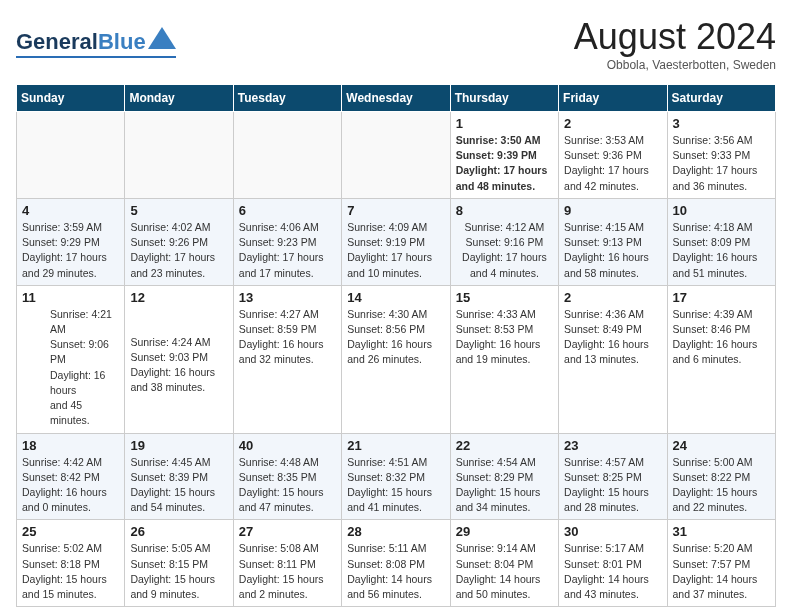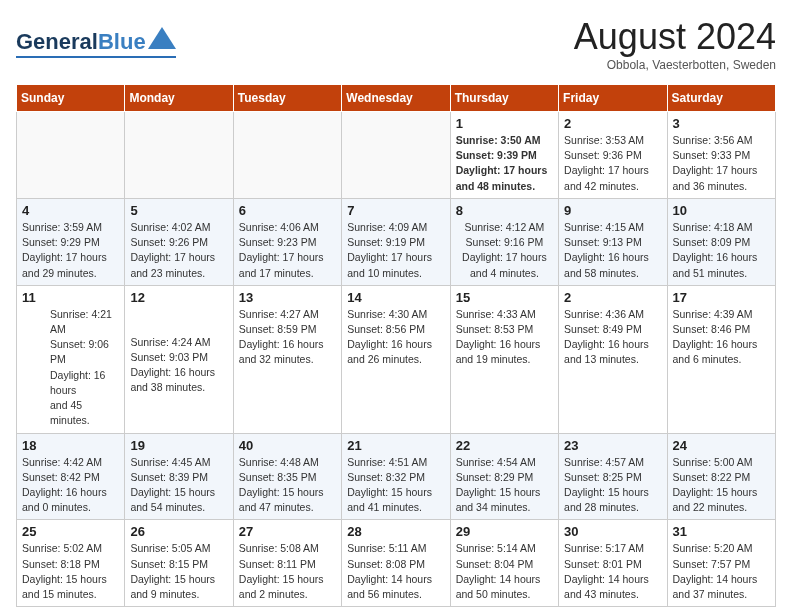--- a/index.html
+++ b/index.html
@@ -41,21 +41,21 @@
     .subtitle {
       font-size: 12px;
       color: #555;
     }
     table {
       width: 100%;
       border-collapse: collapse;
       font-size: 11px;
     }
     thead tr {
-      background: #c2410c;
+      background: #0c4a6e;
       color: #fff;
     }
     thead th {
       padding: 6px 4px;
       text-align: left;
       font-size: 12px;
       font-weight: bold;
       border: 1px solid #fff;
     }
     tbody tr {
@@ -326,21 +326,21 @@
         </td>
         <td>
           <span class="day-num">28</span>
           <div class="day-info" style="white-space: pre-line;">Sunrise: 5:11 AM
 Sunset: 8:08 PM
 Daylight: 14 hours
 and 56 minutes.</div>
         </td>
         <td>
           <span class="day-num">29</span>
-          <div class="day-info" style="white-space: pre-line;">Sunrise: 5:14 AM
+          <div class="day-info" style="white-space: pre-line;">Sunrise: 9:14 AM
 Sunset: 8:04 PM
 Daylight: 14 hours
 and 50 minutes.</div>
         </td>
         <td>
           <span class="day-num">30</span>
           <div class="day-info" style="white-space: pre-line;">Sunrise: 5:17 AM
 Sunset: 8:01 PM
 Daylight: 14 hours
 and 43 minutes.</div>

